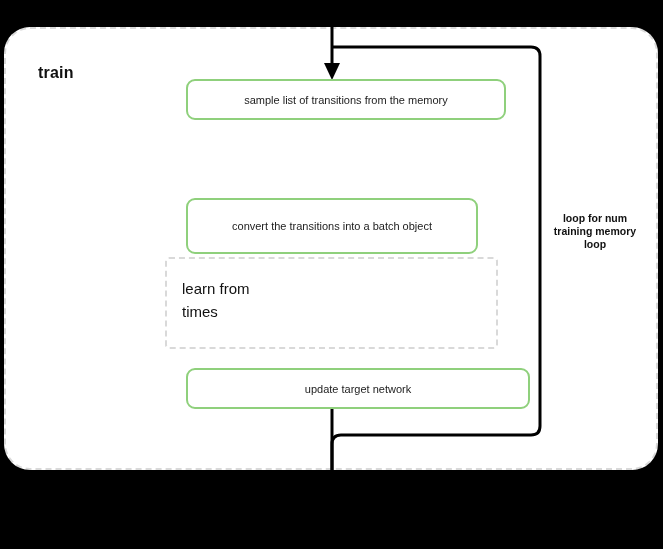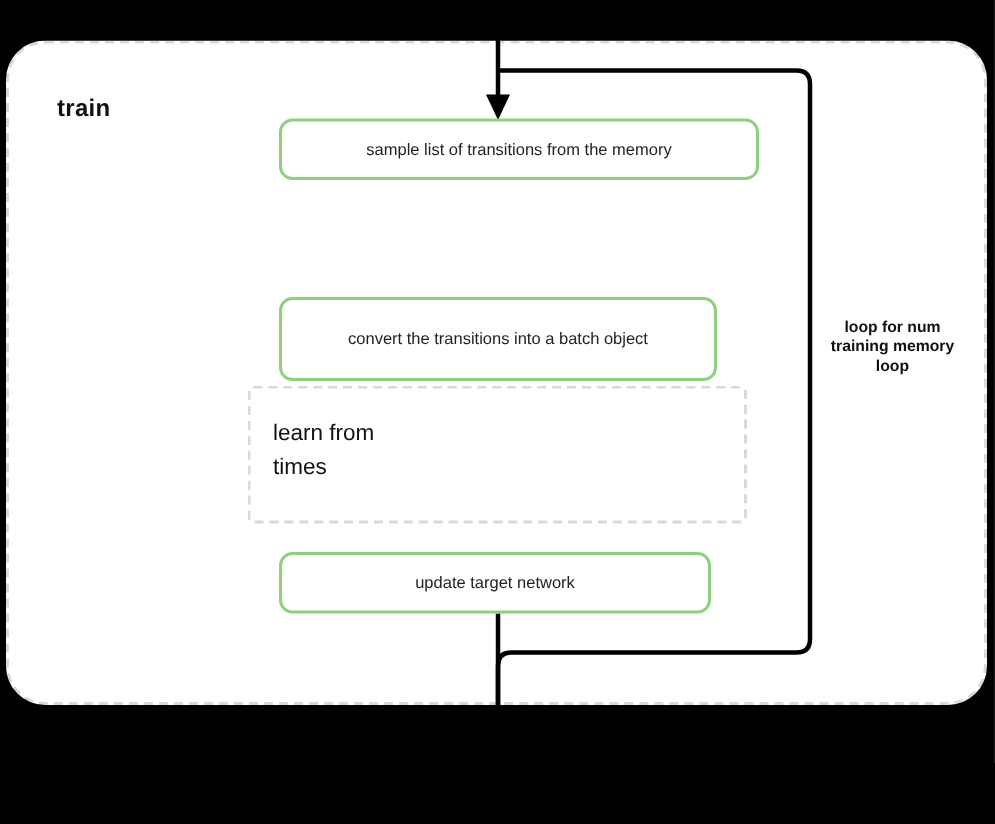--- a/index.html
+++ b/index.html
@@ -53,21 +53,21 @@
   }
   .proc-box .proc-label {
     font-size: 11px;
     color: #222222;
     text-align: center;
     line-height: 14px;
   }
   #box-sample   { left: 186px; top: 79px;  width: 320px; height: 41px; }
   #box-filter   { left: 186px; top: 139px; width: 292px; height: 41px; }
   #box-convert  { left: 186px; top: 198px; width: 292px; height: 56px; }
-  #box-update   { left: 186px; top: 368px; width: 288px; height: 41px; align-items: center; }
+  #box-update   { left: 186px; top: 368px; width: 344px; height: 41px; align-items: center; }
 
   
   #learn-block {
     position: absolute;
     left: 165px;
     top: 257px;
     width: 333px;
     height: 92px;
     box-sizing: border-box;
     background: #ffffff;

